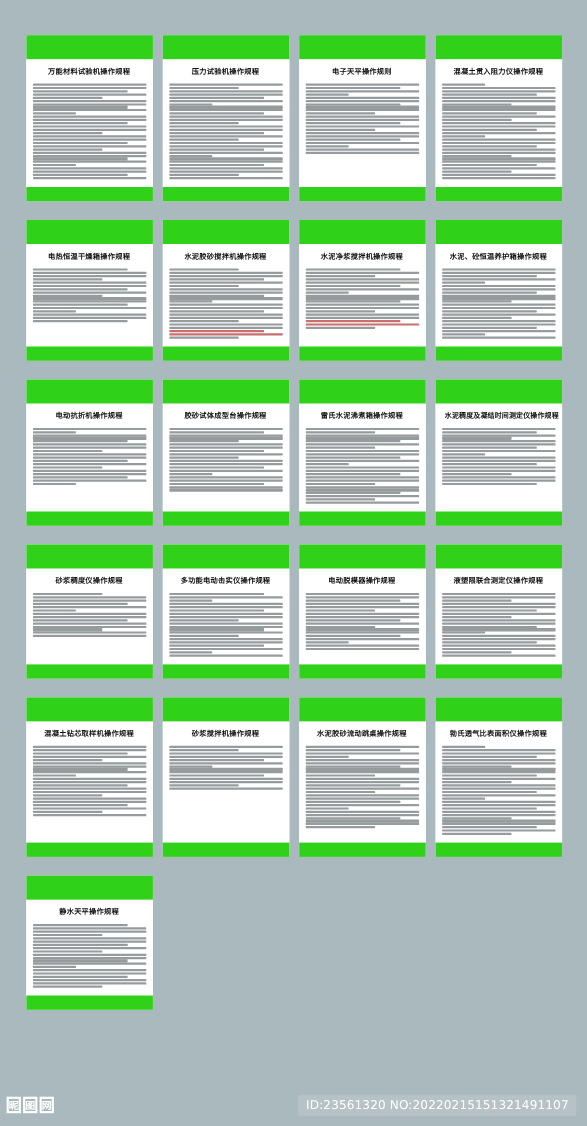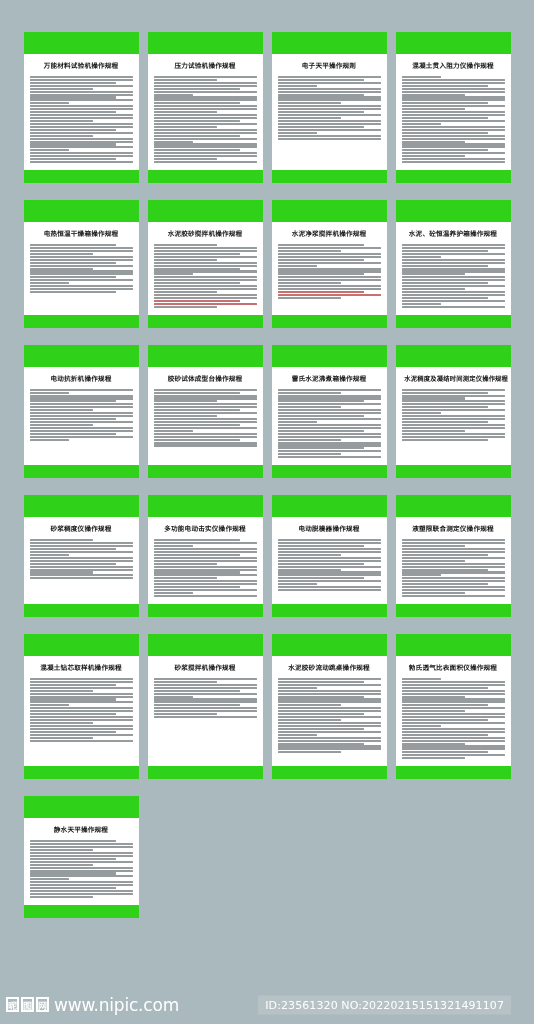--- a/index.html
+++ b/index.html
@@ -107,21 +107,21 @@
   }
   .wm-url{
     color:#ffffff;
     font-size:17px;
     margin-left:5px;
     letter-spacing:-0.2px;
     font-family:"DejaVu Sans",sans-serif;
   }
   .wm-id{
     position:absolute;
-    right:23px;
+    right:10px;
     top:50%;
     transform:translateY(-50%);
     background:rgba(255,255,255,0.14);
     color:#ffffff;
     font-size:11px;
     padding:3px 7px;
     letter-spacing:0.1px;
     font-family:"DejaVu Sans",sans-serif;
     white-space:nowrap;
   }
@@ -776,17 +776,16 @@
         <div class="card-band-bottom"></div>
       </div>
     </div>
 
   <div class="footer">
     <div class="wm-logo" id="wm-logo">
         <div class="wm-box">昵</div>
         <div class="wm-box">图</div>
         <div class="wm-box">网</div>
       </div>
-    <div class="wm-url">www.nipic.com</div>
     <div class="wm-id">ID:23561320 NO:20220215151321491107</div>
   </div>
 
 </div>
 
 </body></html>

